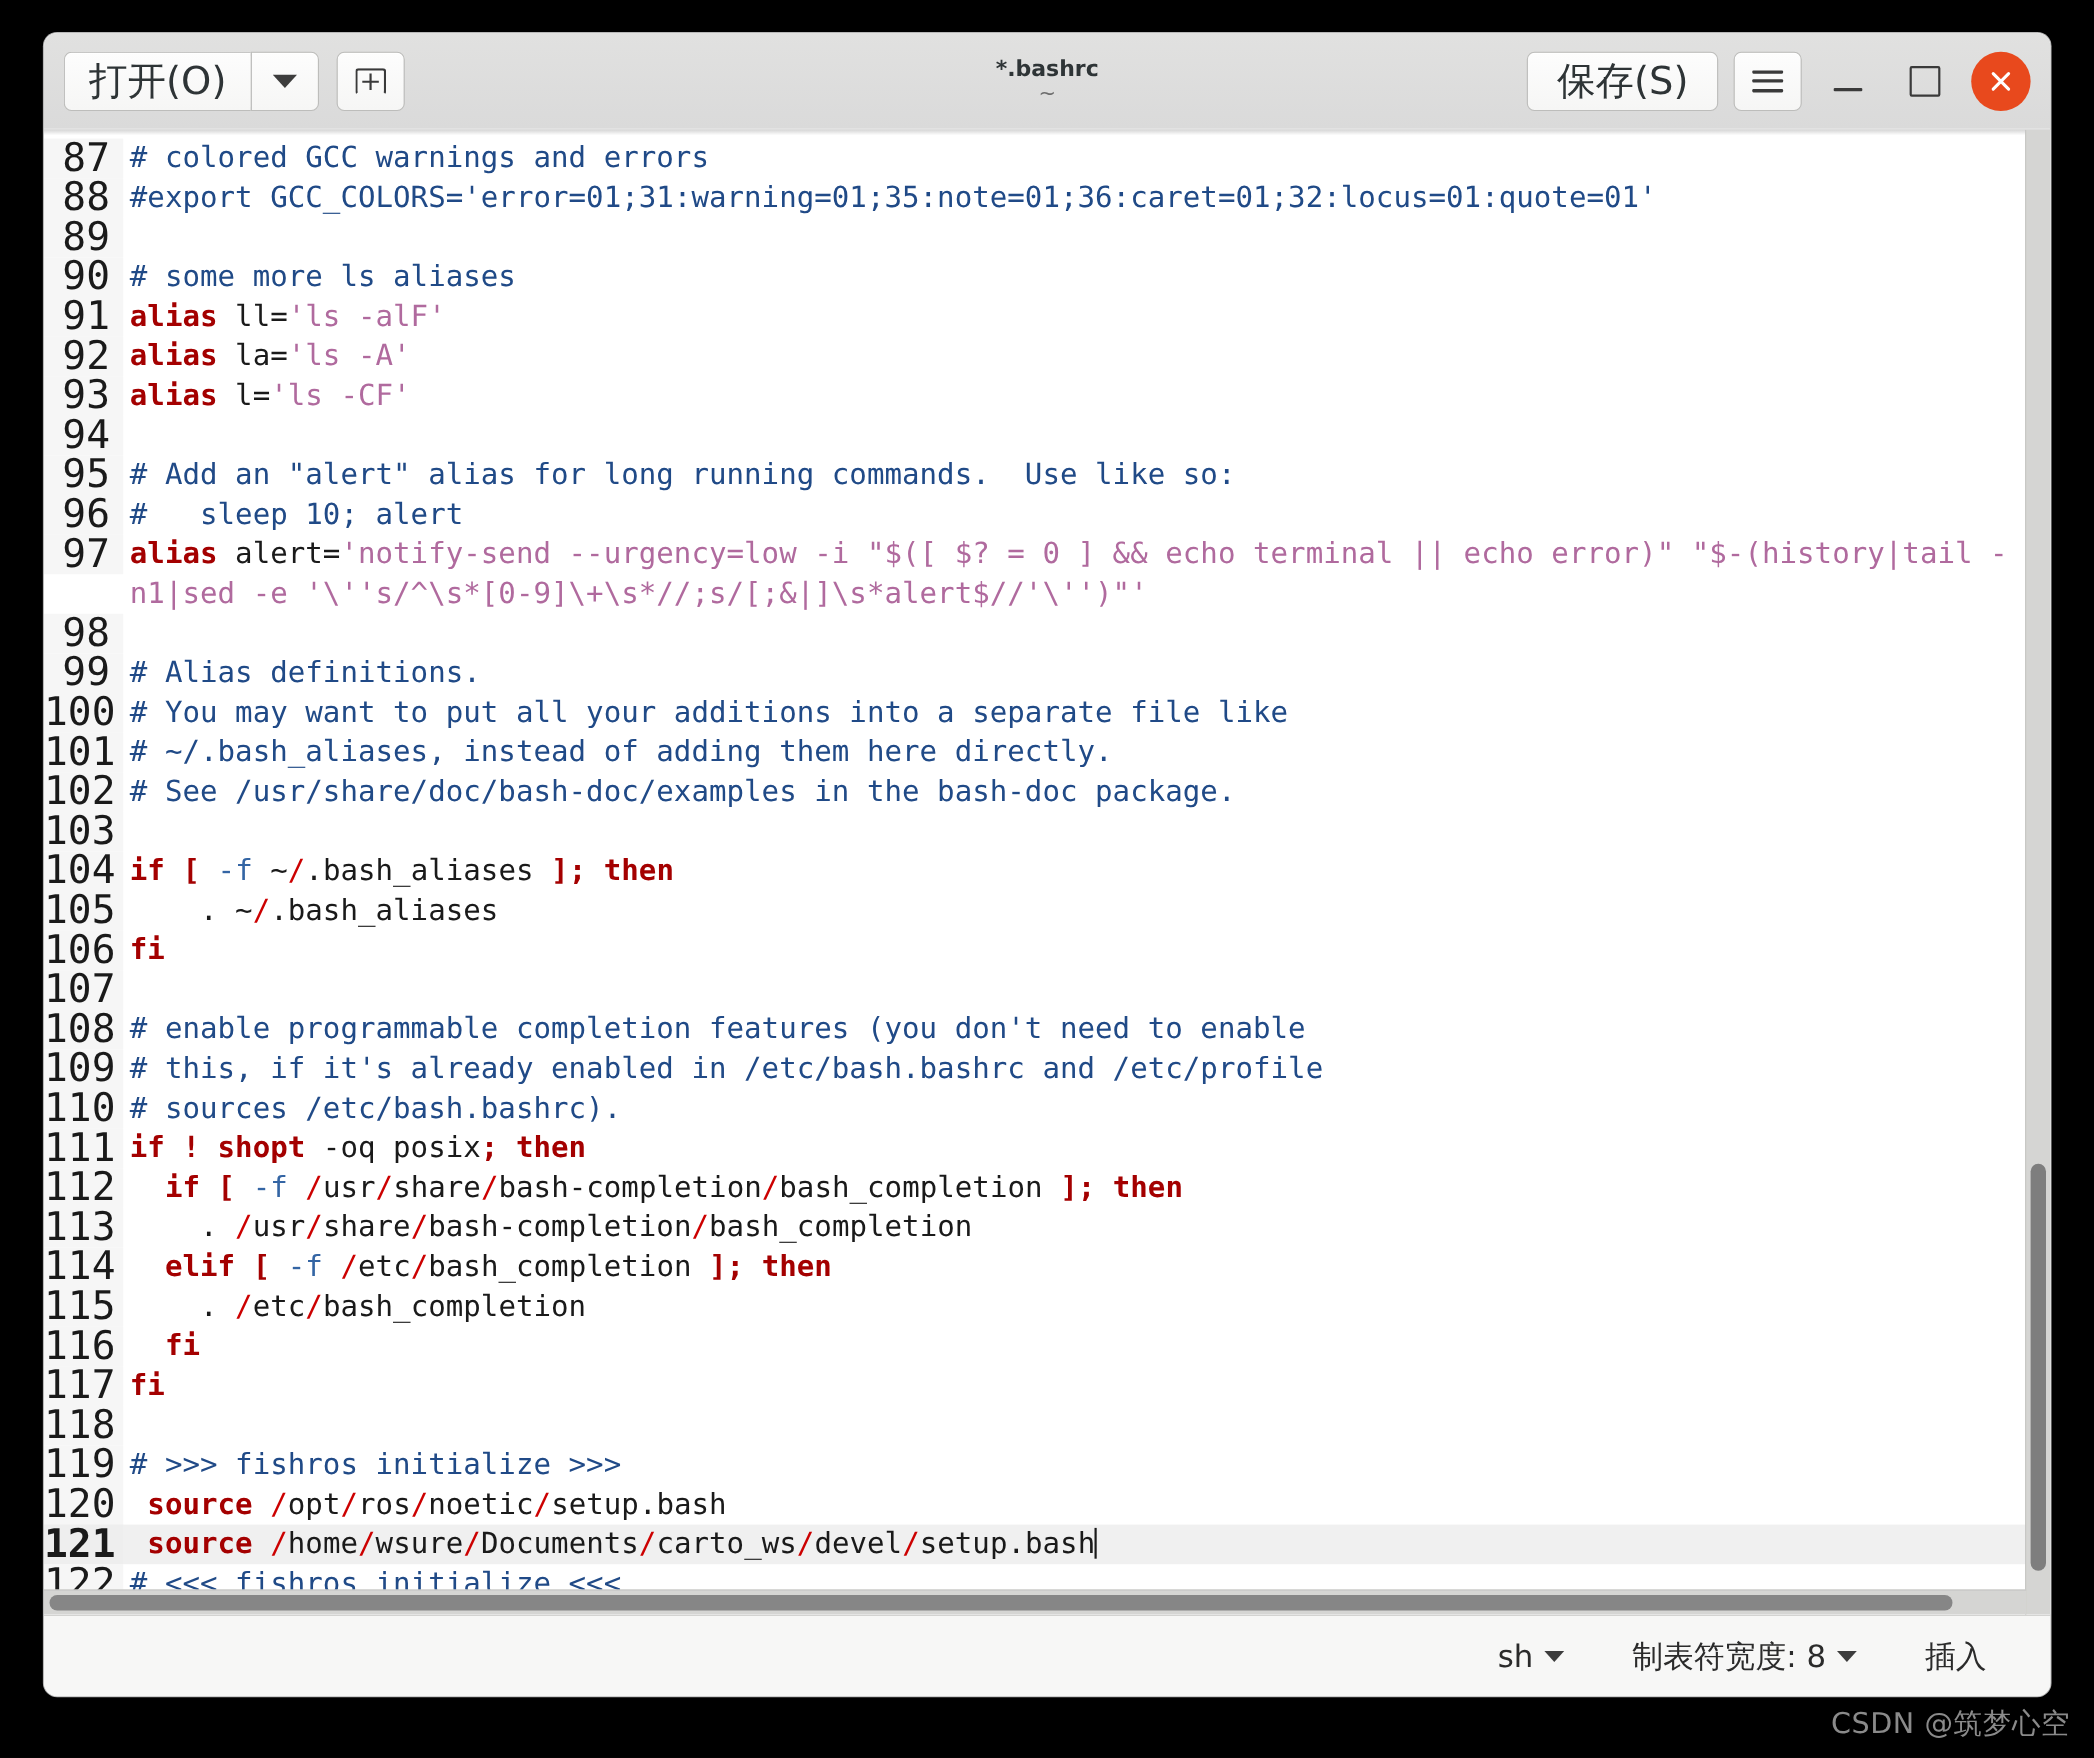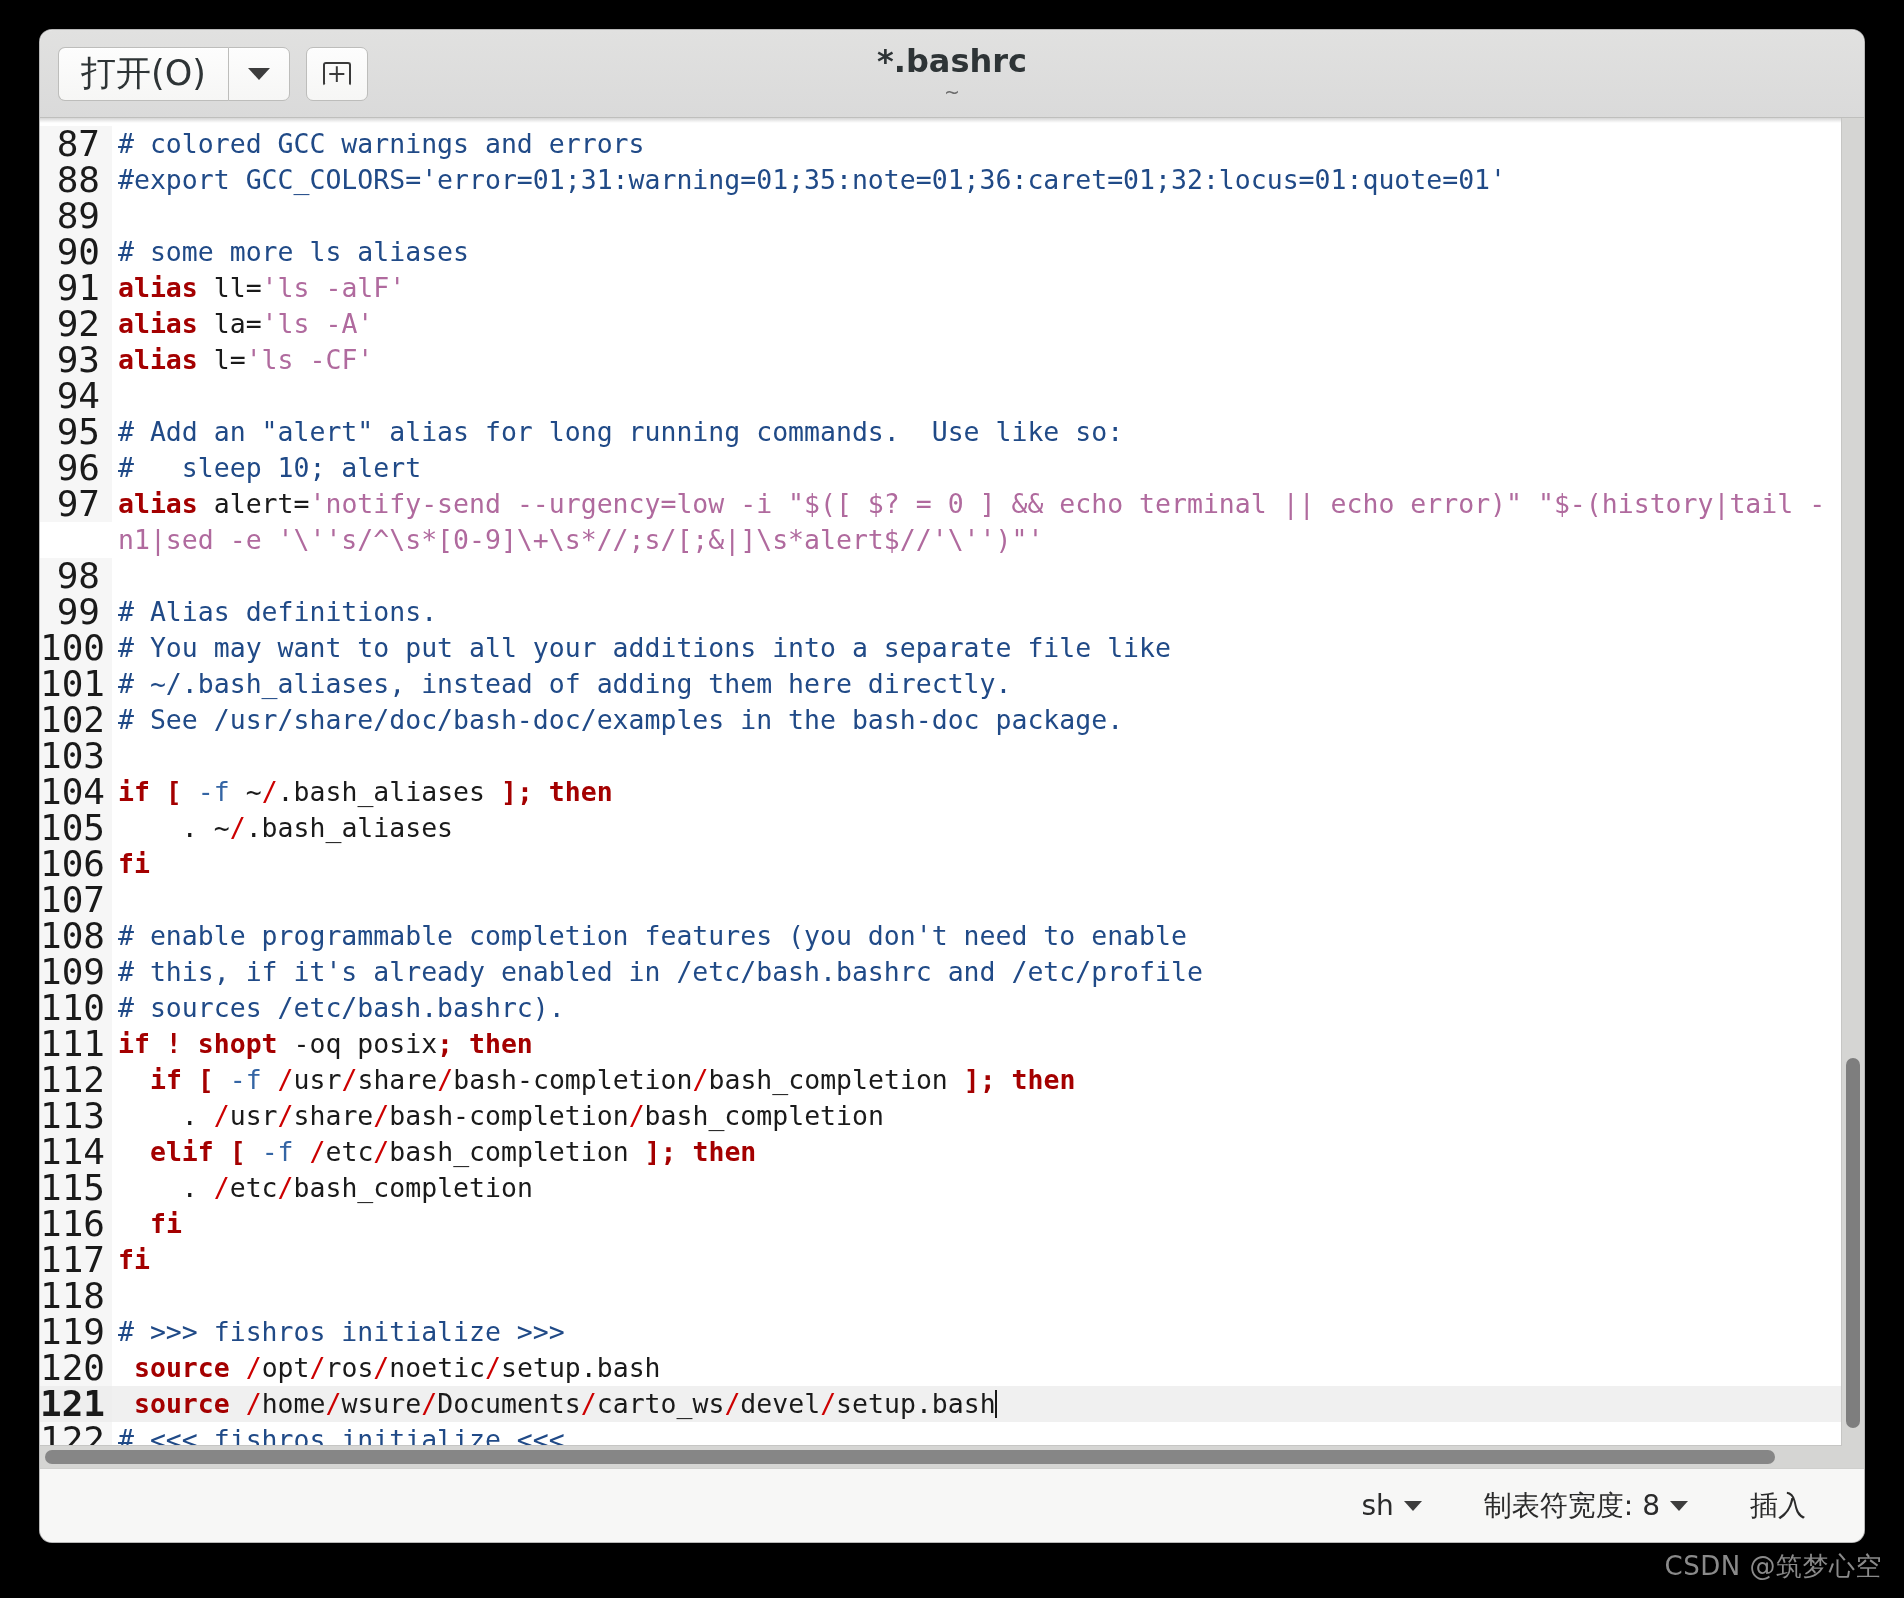--- a/index.html
+++ b/index.html
@@ -121,21 +121,21 @@
   .titlebox {
     position: absolute;
     left: 0; right: 0; top: 0; bottom: 0;
     display: flex;
     flex-direction: column;
     align-items: center;
     justify-content: center;
     pointer-events: none;
   }
   .title-main {
-    font-size: 32px;
+    font-size: 20px;
     font-weight: bold;
     color: #2e3436;
     line-height: 1.1;
   }
   .title-sub {
     font-size: 19px;
     color: #6d6d6d;
     line-height: 1.1;
     margin-top: 2px;
   }
@@ -360,20 +360,43 @@
         <div class="btn btn-newtab">
           <span class="newtab-icon"></span>
         </div>
       </div>
 
       <div class="titlebox">
         <div class="title-main">*.bashrc</div>
         <div class="title-sub">~</div>
       </div>
 
+      <div class="hb-right">
+        <div class="btn btn-save">
+          <span>保存(S)</span>
+        </div>
+        <div class="btn btn-menu">
+          <span class="hamburger">
+            <span></span>
+              <span></span>
+              <span></span>
+          </span>
+        </div>
+        <div class="wc">
+          <span class="wc-min-glyph"></span>
+        </div>
+        <div class="wc">
+          <span class="wc-max-glyph"></span>
+        </div>
+        <div class="wc wc-close">
+          <svg width="28" height="28" viewBox="0 0 28 28">
+            <path d="M7 7 L21 21 M21 7 L7 21" stroke="#ffffff" stroke-width="2.8" stroke-linecap="round"></path>
+          </svg>
+        </div>
+      </div>
     </div>
 
     <div class="editor-wrap">
       <div class="code-area">
         <div class="code-top-shadow"></div>
         <div class="lines" id="lines"><div class="line"><div class="ln">87</div><div class="code"><span class="cmt"># colored GCC warnings and errors</span></div></div><div class="line"><div class="ln">88</div><div class="code"><span class="cmt">#export GCC_COLORS='error=01;31:warning=01;35:note=01;36:caret=01;32:locus=01:quote=01'</span></div></div><div class="line"><div class="ln">89</div><div class="code"><span class="plain"></span></div></div><div class="line"><div class="ln">90</div><div class="code"><span class="cmt"># some more ls aliases</span></div></div><div class="line"><div class="ln">91</div><div class="code"><span class="kw">alias</span><span class="plain"> ll=</span><span class="str">'ls -alF'</span></div></div><div class="line"><div class="ln">92</div><div class="code"><span class="kw">alias</span><span class="plain"> la=</span><span class="str">'ls -A'</span></div></div><div class="line"><div class="ln">93</div><div class="code"><span class="kw">alias</span><span class="plain"> l=</span><span class="str">'ls -CF'</span></div></div><div class="line"><div class="ln">94</div><div class="code"><span class="plain"></span></div></div><div class="line"><div class="ln">95</div><div class="code"><span class="cmt"># Add an "alert" alias for long running commands.  Use like so:</span></div></div><div class="line"><div class="ln">96</div><div class="code"><span class="cmt">#   sleep 10; alert</span></div></div><div class="line"><div class="ln">97</div><div class="code" style="white-space: pre-wrap;"><span class="kw">alias</span><span class="plain"> alert=</span><span class="str">'notify-send --urgency=low -i "$([ $? = 0 ] &amp;&amp; echo terminal || echo error)" "$-(history|tail -n1|sed -e '\''s/^\s*[0-9]\+\s*//;s/[;&amp;|]\s*alert$//'\'')"'</span></div></div><div class="line"><div class="ln">98</div><div class="code"><span class="plain"></span></div></div><div class="line"><div class="ln">99</div><div class="code"><span class="cmt"># Alias definitions.</span></div></div><div class="line"><div class="ln">100</div><div class="code"><span class="cmt"># You may want to put all your additions into a separate file like</span></div></div><div class="line"><div class="ln">101</div><div class="code"><span class="cmt"># ~/.bash_aliases, instead of adding them here directly.</span></div></div><div class="line"><div class="ln">102</div><div class="code"><span class="cmt"># See /usr/share/doc/bash-doc/examples in the bash-doc package.</span></div></div><div class="line"><div class="ln">103</div><div class="code"><span class="plain"></span></div></div><div class="line"><div class="ln">104</div><div class="code"><span class="kw">if [</span><span class="plain"> </span><span class="opt">-f</span><span class="plain"> ~</span><span class="sl">/</span><span class="plain">.bash_aliases </span><span class="kw">]; then</span></div></div><div class="line"><div class="ln">105</div><div class="code"><span class="plain">    . ~</span><span class="sl">/</span><span class="plain">.bash_aliases</span></div></div><div class="line"><div class="ln">106</div><div class="code"><span class="kw">fi</span></div></div><div class="line"><div class="ln">107</div><div class="code"><span class="plain"></span></div></div><div class="line"><div class="ln">108</div><div class="code"><span class="cmt"># enable programmable completion features (you don't need to enable</span></div></div><div class="line"><div class="ln">109</div><div class="code"><span class="cmt"># this, if it's already enabled in /etc/bash.bashrc and /etc/profile</span></div></div><div class="line"><div class="ln">110</div><div class="code"><span class="cmt"># sources /etc/bash.bashrc).</span></div></div><div class="line"><div class="ln">111</div><div class="code"><span class="kw">if ! shopt</span><span class="plain"> -oq posix</span><span class="kw">; then</span></div></div><div class="line"><div class="ln">112</div><div class="code"><span class="plain">  </span><span class="kw">if [</span><span class="plain"> </span><span class="opt">-f</span><span class="plain"> </span><span class="sl">/</span><span class="plain">usr</span><span class="sl">/</span><span class="plain">share</span><span class="sl">/</span><span class="plain">bash-completion</span><span class="sl">/</span><span class="plain">bash_completion </span><span class="kw">]; then</span></div></div><div class="line"><div class="ln">113</div><div class="code"><span class="plain">    . </span><span class="sl">/</span><span class="plain">usr</span><span class="sl">/</span><span class="plain">share</span><span class="sl">/</span><span class="plain">bash-completion</span><span class="sl">/</span><span class="plain">bash_completion</span></div></div><div class="line"><div class="ln">114</div><div class="code"><span class="plain">  </span><span class="kw">elif [</span><span class="plain"> </span><span class="opt">-f</span><span class="plain"> </span><span class="sl">/</span><span class="plain">etc</span><span class="sl">/</span><span class="plain">bash_completion </span><span class="kw">]; then</span></div></div><div class="line"><div class="ln">115</div><div class="code"><span class="plain">    . </span><span class="sl">/</span><span class="plain">etc</span><span class="sl">/</span><span class="plain">bash_completion</span></div></div><div class="line"><div class="ln">116</div><div class="code"><span class="plain">  </span><span class="kw">fi</span></div></div><div class="line"><div class="ln">117</div><div class="code"><span class="kw">fi</span></div></div><div class="line"><div class="ln">118</div><div class="code"><span class="plain"></span></div></div><div class="line"><div class="ln">119</div><div class="code"><span class="cmt"># &gt;&gt;&gt; fishros initialize &gt;&gt;&gt;</span></div></div><div class="line"><div class="ln">120</div><div class="code"><span class="plain"> </span><span class="kw">source</span><span class="plain"> </span><span class="sl">/</span><span class="plain">opt</span><span class="sl">/</span><span class="plain">ros</span><span class="sl">/</span><span class="plain">noetic</span><span class="sl">/</span><span class="plain">setup.bash</span></div></div><div class="line current"><div class="ln">121</div><div class="code"><span class="plain"> </span><span class="kw">source</span><span class="plain"> </span><span class="sl">/</span><span class="plain">home</span><span class="sl">/</span><span class="plain">wsure</span><span class="sl">/</span><span class="plain">Documents</span><span class="sl">/</span><span class="plain">carto_ws</span><span class="sl">/</span><span class="plain">devel</span><span class="sl">/</span><span class="plain">setup.bash</span><span class="cursor"></span></div></div><div class="line"><div class="ln">122</div><div class="code"><span class="cmt"># &lt;&lt;&lt; fishros initialize &lt;&lt;&lt;</span></div></div></div>
       </div>
 
       <div class="vscroll">
         <div class="vthumb"></div>

